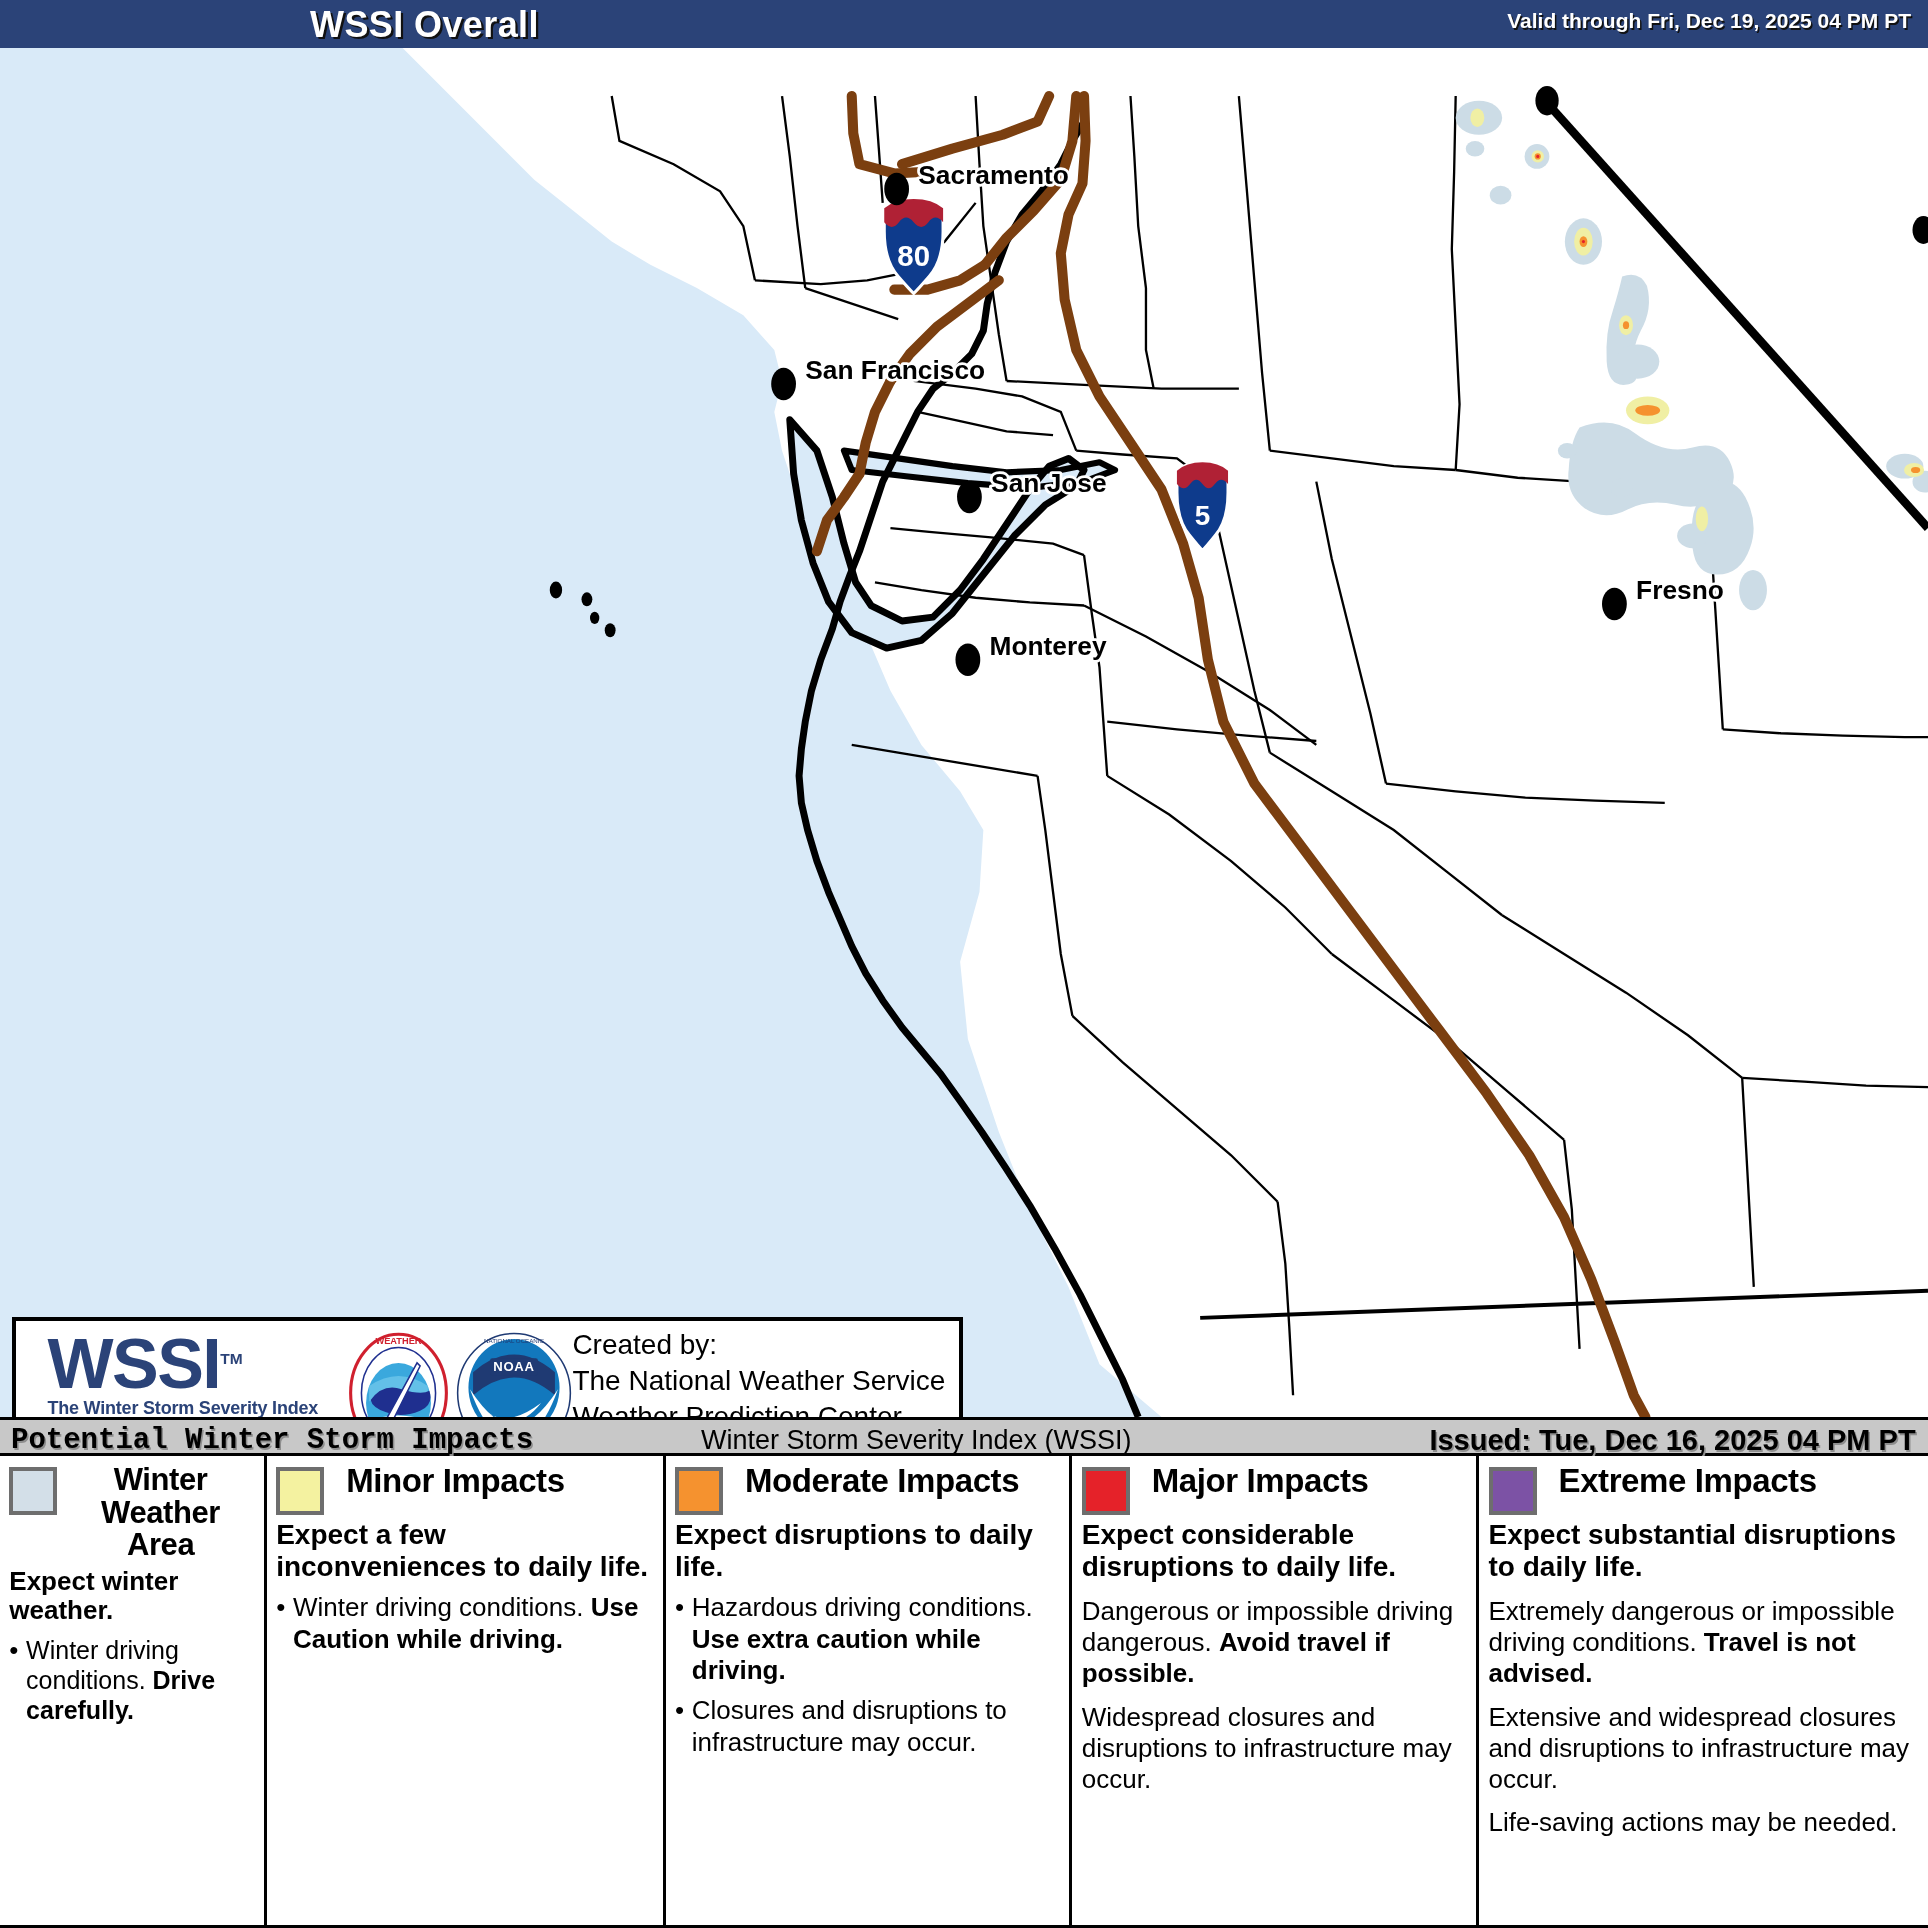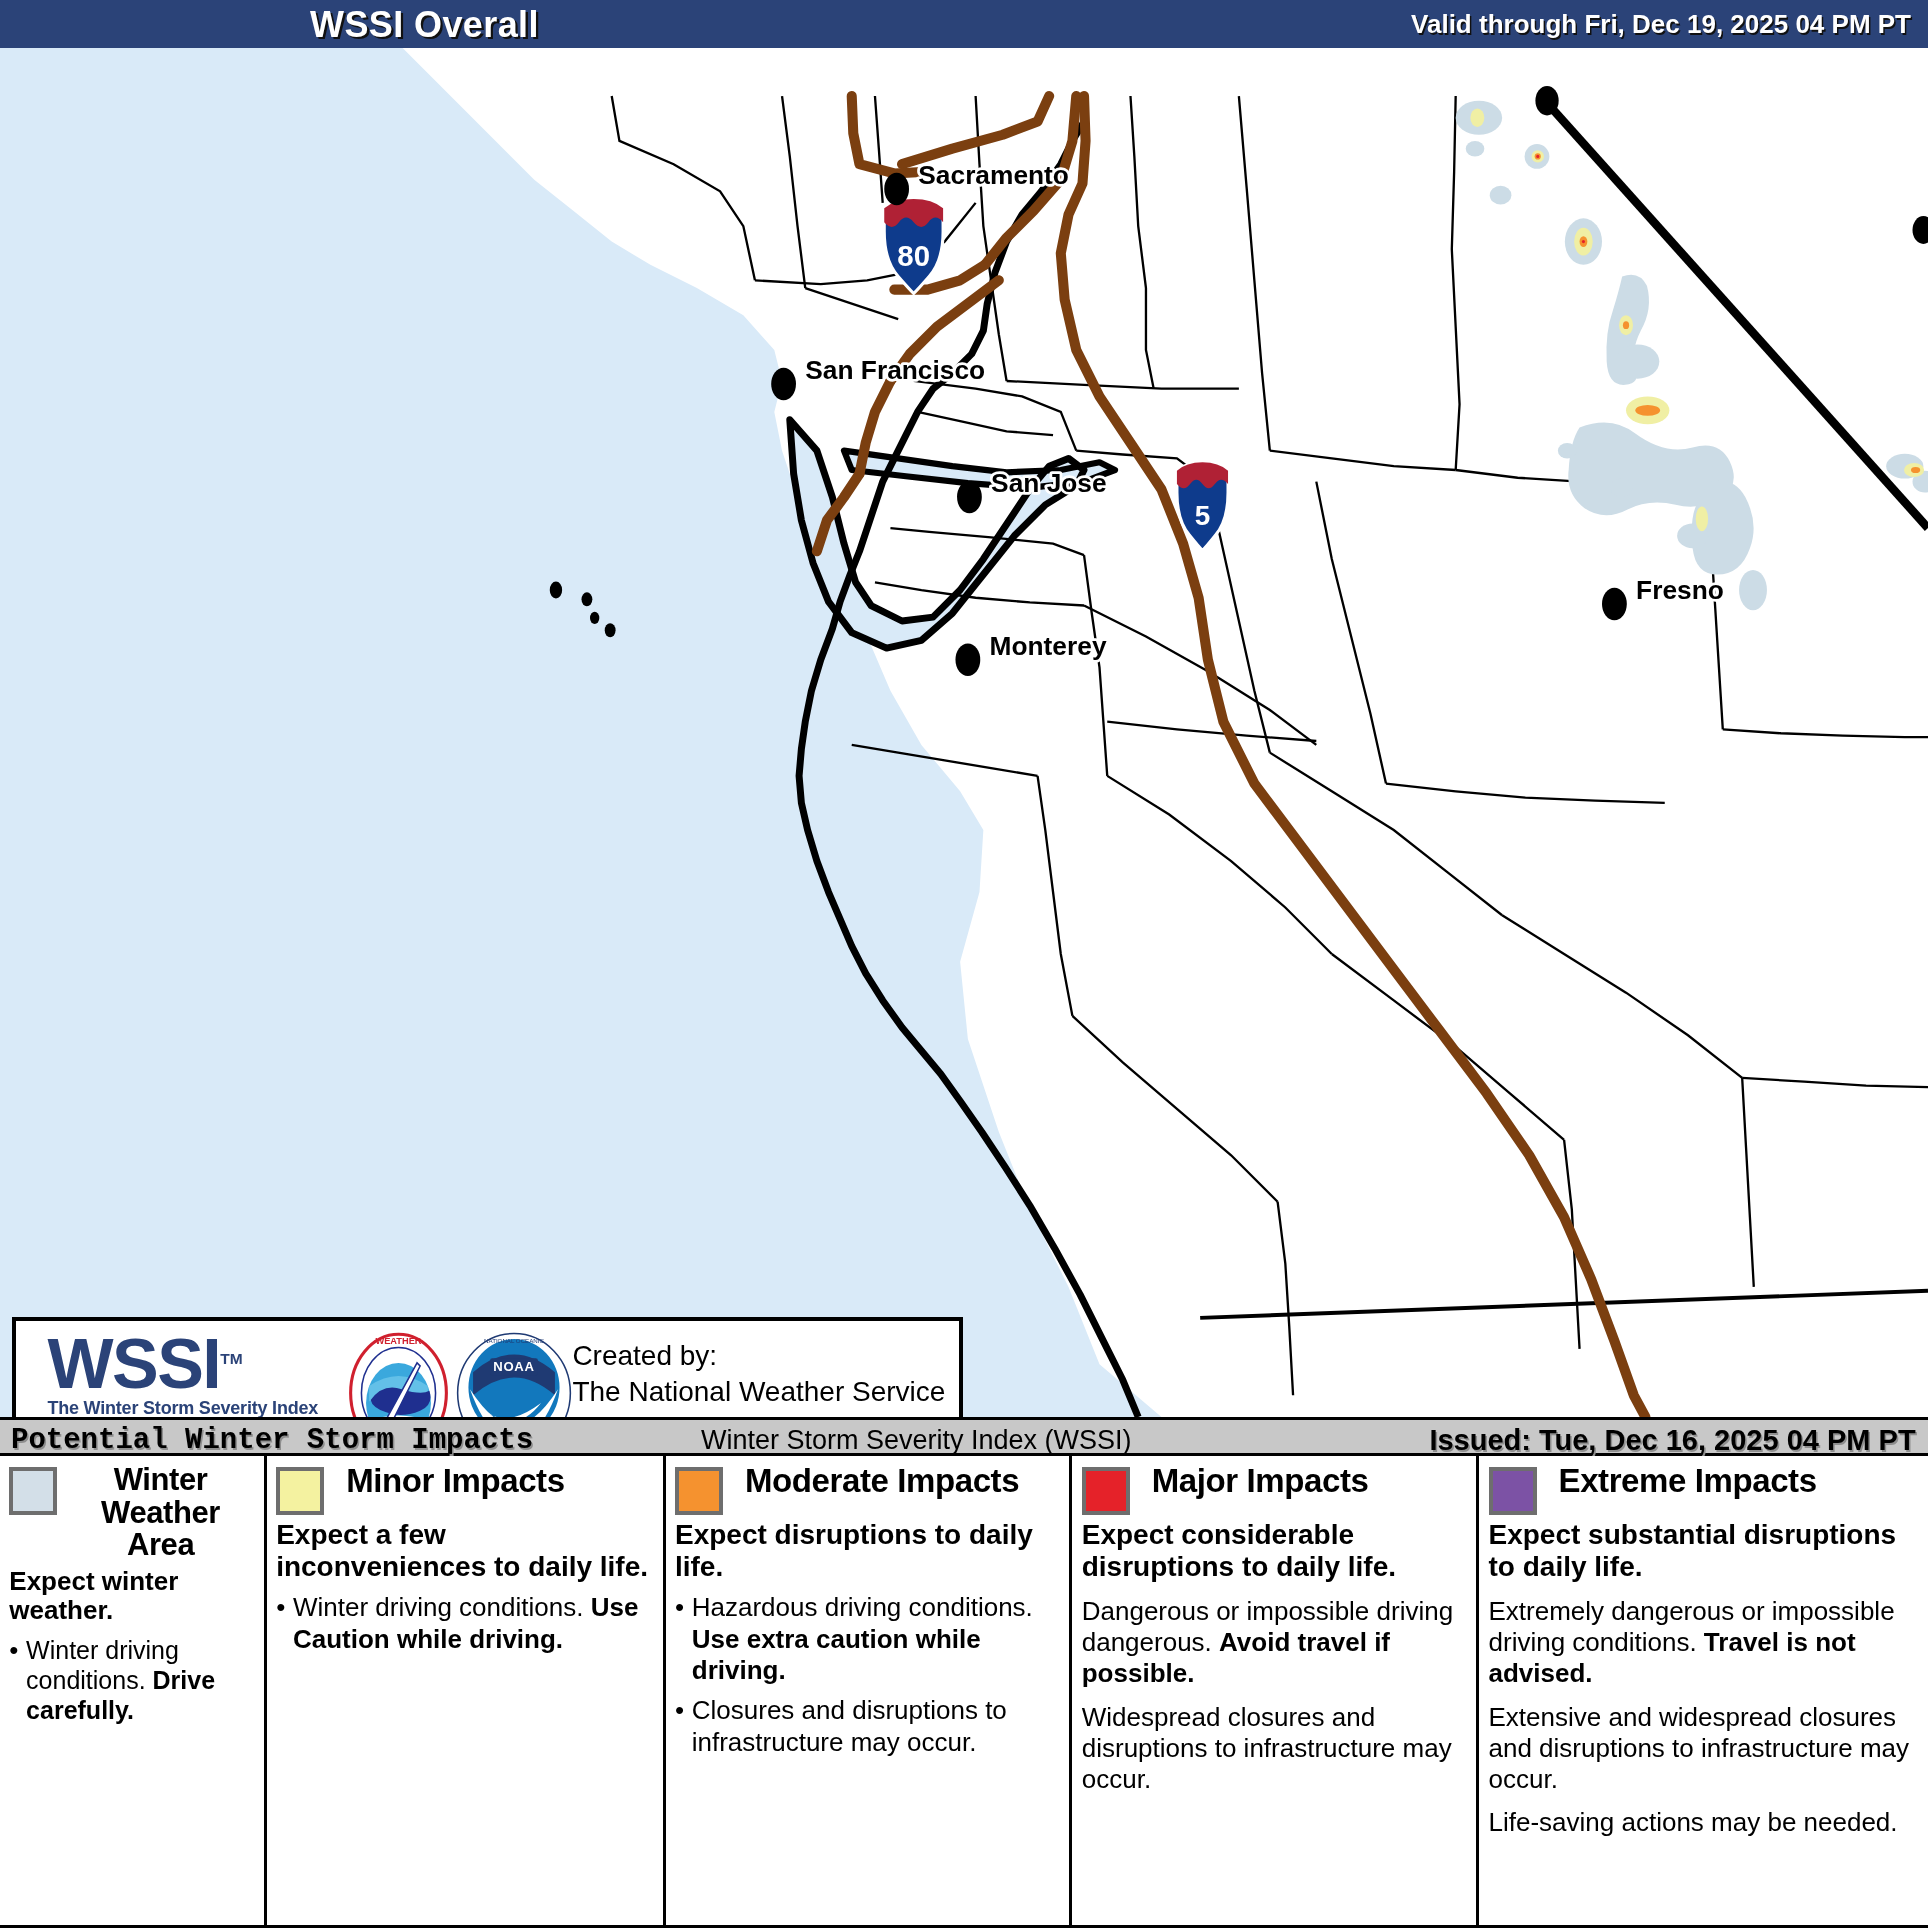--- a/index.html
+++ b/index.html
@@ -3,39 +3,39 @@
 <meta charset="utf-8">
 <style>
   html,body{margin:0;padding:0;background:#fff;}
   body{width:1928px;height:1928px;overflow:hidden;font-family:"Liberation Sans",sans-serif;}
   #page{position:relative;width:1928px;height:1928px;}
 
   
   #header{position:absolute;left:0;top:0;width:1928px;height:48px;background:#2b4378;}
   #header .ttl{position:absolute;left:310px;top:3.9px;font-size:36px;font-weight:bold;color:#fff;
     letter-spacing:0.4px;text-shadow:2.3px 2.3px 0 #111;}
-  #header .valid{position:absolute;right:17px;top:9.3px;font-size:26px;font-weight:bold;color:#fff;
+  #header .valid{position:absolute;right:17px;top:9.3px;font-size:21px;font-weight:bold;color:#fff;
     text-shadow:1.5px 1.5px 0 #111;white-space:nowrap;}
 
   
   #map{position:absolute;left:0;top:48px;width:1928px;height:1369px;background:#d9eaf8;overflow:hidden;}
   #mapsvg{position:absolute;left:0;top:0;width:1928px;height:1369px;}
   .citydot{fill:#000;}
   .citylabel{font-family:"Liberation Sans",sans-serif;font-size:34px;font-weight:bold;fill:#000;
     paint-order:stroke;stroke:#fff;stroke-width:7px;stroke-linejoin:round;}
 
   
   #logobox{position:absolute;left:12.4px;top:1269px;width:951px;height:144px;background:#fff;
     border:4.6px solid #000;box-sizing:border-box;}
   .wssi-wm{position:absolute;left:31px;top:11px;width:294px;}
   .wssi-word{font-size:70px;font-weight:bold;color:#2b4378;letter-spacing:-1.5px;line-height:.92;
     font-family:"Liberation Sans",sans-serif;}
   .wssi-tm{font-size:15.5px;vertical-align:super;letter-spacing:0;}
   .wssi-sub{font-size:18px;font-weight:bold;color:#2b4378;letter-spacing:-0.2px;margin-top:1.5px;}
-  .created{position:absolute;left:556px;top:17px;}
+  .created{position:absolute;left:556px;top:6px;}
   .created div{font-size:28px;color:#000;line-height:1.28;white-space:nowrap;}
 
   
   #banner{position:absolute;left:0;top:1417px;width:1928px;height:39px;background:#c8c8c8;
     border-top:3.1px solid #000;border-bottom:3.1px solid #000;box-sizing:border-box;}
   #banner .b-left{position:absolute;left:11px;top:3.9px;font-size:29px;font-weight:bold;color:#000;
     text-shadow:1.5px 1.5px 0 #8e8e8e;font-family:Liberation Mono, monospace;}
   #banner .b-mid{position:absolute;left:701px;top:5.4px;font-size:27px;color:#000;}
   #banner .b-right{position:absolute;right:12.4px;top:3.9px;font-size:29px;font-weight:bold;color:#000;
     text-shadow:1.5px 1.5px 0 #8e8e8e;white-space:nowrap;}

